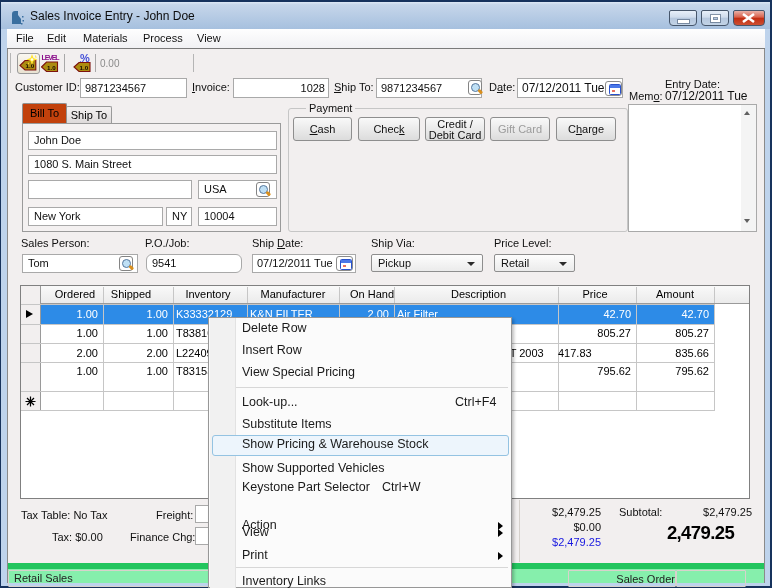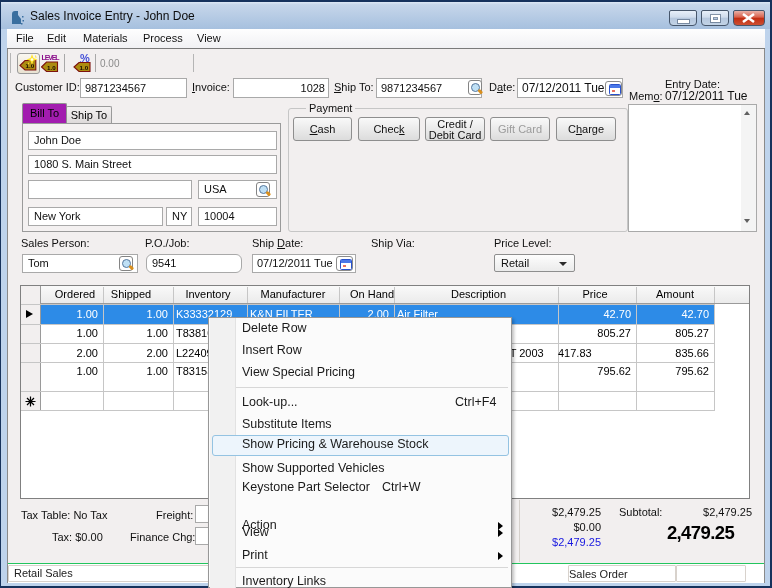--- a/index.html
+++ b/index.html
@@ -9,21 +9,21 @@
 #appicon{position:absolute;left:11px;top:9px;}
 .capbtn{position:absolute;top:10px;height:16px;border:1px solid #46566b;border-radius:2px 2px 4px 4px;}
 #btnmin{left:669px;width:28px;background:linear-gradient(#e7eff9 0%,#cfdcec 45%,#b6c8de 50%,#c2d3e6);}
 #btnmax{left:701px;width:28px;background:linear-gradient(#e7eff9 0%,#cfdcec 45%,#b6c8de 50%,#c2d3e6);}
 #btnclose{left:733px;width:32px;background:linear-gradient(#e8b0a6 0%,#d9604a 45%,#c22c10 50%,#cd4f33);}
 .lbl{position:absolute;font-size:11px;color:#101010;white-space:nowrap;}
 .fld{position:absolute;background:#fff;border:1px solid #a9a9a9;font-size:11px;color:#101010;white-space:nowrap;overflow:hidden;}
 #client{position:absolute;left:7px;top:29px;width:758px;height:554px;background:#f2efef;border-left:1px solid #8a8a8a;border-right:1px solid #8a8a8a;border-bottom:1px solid #8a8a8a;}
 #menubar{position:absolute;left:7px;top:29px;width:758px;height:20px;background:linear-gradient(#fefefe,#f1f1f4);border-bottom:1px solid #7a7a7a;}
 .mitem{position:absolute;top:3px;font-size:11px;color:#111;}
-#statusbar{position:absolute;left:8px;top:563px;width:756px;height:20px;background:#ffffff;border-top:1px solid #22c55e;}
+#statusbar{position:absolute;left:8px;top:563px;width:756px;height:20px;background:#86efac;border-top:6px solid #22c55e;}
 .spanel{position:absolute;top:1px;height:17px;border:1px solid #d8d2cc;border-radius:1px;font-size:11px;color:#222;}
 #grid{position:absolute;left:20px;top:285px;width:730px;height:214px;background:#fff;border:1px solid #808080;}
 .gl{position:absolute;background:#c6c6c6;}
 .cell{position:absolute;font-size:11px;color:#000;white-space:nowrap;overflow:hidden;}
 .cellw{position:absolute;font-size:11px;color:#fff;white-space:nowrap;overflow:hidden;}
 #ctxmenu{position:absolute;left:208px;top:317px;width:304px;height:271px;background:#fbfbfb;border:1px solid #979797;box-shadow:2px 2px 3px rgba(0,0,0,0.25);z-index:50;}
 .ci{position:absolute;left:1px;width:301px;height:22px;font-size:12.5px;color:#1a1a1a;}
 .ci .t{position:absolute;left:32px;top:3px;}
 .ci .sc{position:absolute;top:3px;}
 .csep{position:absolute;left:27px;width:272px;height:1px;background:#d7d7d7;}
@@ -108,21 +108,21 @@
  <div class="lbl" style="left:665px;top:78px;">Entry Date:</div>
  <div class="lbl" style="left:629px;top:90px;">Mem<u>o</u>:</div>
  <div class="lbl" style="left:665px;top:89px;font-size:12px;">07/12/2011 Tue</div>
 
  <div style="position:absolute;left:628px;top:104px;width:129px;height:128px;background:#fff;border:1px solid #a9a9a9;"></div>
  <div style="position:absolute;left:741px;top:105px;width:15px;height:126px;background:#f4f4f4;"></div>
  <div style="position:absolute;left:744px;top:111px;width:0;height:0;border-left:3.5px solid transparent;border-right:3.5px solid transparent;border-bottom:4.5px solid #606060;"></div>
  <div style="position:absolute;left:744px;top:219px;width:0;height:0;border-left:3.5px solid transparent;border-right:3.5px solid transparent;border-top:4.5px solid #606060;"></div>
 
  <div style="position:absolute;left:66px;top:106px;width:46px;height:18px;background:linear-gradient(#f4f2f2,#dcd8d8);border:1px solid #9a9a9a;border-bottom:none;border-radius:2px 2px 0 0;font-size:11px;text-align:center;line-height:17px;">Ship To</div>
- <div style="position:absolute;left:22px;top:103px;width:45px;height:21px;background:#a21caf;border:1px solid #919191;border-bottom:none;border-radius:2px 2px 0 0;font-size:11px;text-align:center;line-height:19px;">Bill To</div>
+ <div style="position:absolute;left:22px;top:103px;width:45px;height:21px;background:#c2410c;border:1px solid #919191;border-bottom:none;border-radius:2px 2px 0 0;font-size:11px;text-align:center;line-height:19px;">Bill To</div>
  <div id="tabpanel" style="position:absolute;left:22px;top:123px;width:259px;height:109px;background:#f4f1f1;border:1px solid #9a9a9a;"></div>
  <div class="fld" style="left:28px;top:131px;width:249px;height:19px;line-height:17px;padding-left:5px;">John Doe</div>
  <div class="fld" style="left:28px;top:155px;width:249px;height:19px;line-height:17px;padding-left:5px;">1080 S. Main Street</div>
  <div class="fld" style="left:28px;top:180px;width:164px;height:19px;"></div>
  <div class="fld" style="left:198px;top:180px;width:79px;height:19px;line-height:17px;padding-left:5px;">USA</div>
  <div class="magbtn" style="left:256px;top:182px;"></div>
  <div class="fld" style="left:28px;top:207px;width:135px;height:19px;line-height:17px;padding-left:5px;">New York</div>
  <div class="fld" style="left:166px;top:207px;width:26px;height:19px;line-height:17px;padding-left:5px;">NY</div>
  <div class="fld" style="left:198px;top:207px;width:79px;height:19px;line-height:17px;padding-left:5px;">10004</div>
 
@@ -137,20 +137,21 @@
  <div class="lbl" style="left:21px;top:237px;">Sales Person:</div>
  <div class="lbl" style="left:145px;top:237px;">P.O./Job:</div>
  <div class="lbl" style="left:252px;top:237px;">Ship <u>D</u>ate:</div>
  <div class="lbl" style="left:371px;top:237px;">Ship Via:</div>
  <div class="lbl" style="left:494px;top:237px;">Price Level:</div>
  <div class="fld" style="left:22px;top:254px;width:116px;height:19px;line-height:17px;padding-left:5px;">Tom</div>
  <div class="magbtn" style="left:119px;top:256px;"></div>
  <div class="fld" style="left:146px;top:254px;width:96px;height:19px;line-height:17px;padding-left:5px;border-radius:6px;">9541</div>
  <div class="fld" style="left:252px;top:254px;width:104px;height:19px;line-height:17px;padding-left:4px;">07/12/2011 Tue</div>
  <div class="calbtn" style="left:336px;top:256px;"></div>
+ <div class="combo" style="left:371px;top:254px;width:112px;">Pickup</div>
  <div class="combo" style="left:494px;top:254px;width:81px;">Retail</div>
 
  <div id="grid"></div>
  <div style="position:absolute;left:21px;top:286px;width:728px;height:18px;background:linear-gradient(#f9f9f9,#ebebeb);border-bottom:1px solid #9a9a9a;"></div>
  <div style="position:absolute;left:21px;top:286px;width:20px;height:125px;background:#f2efef;border-right:1px solid #9a9a9a;"></div>
  <div class="hdrcell" style="left:41px;width:68px;">Ordered</div>
  <div class="hdrcell" style="left:103px;width:56px;">Shipped</div>
  <div class="hdrcell" style="left:173px;width:70px;">Inventory</div>
  <div class="hdrcell" style="left:247px;width:92px;">Manufacturer</div>
  <div class="hdrcell" style="left:339px;width:66px;">On Hand</div>
@@ -290,18 +291,18 @@
   <div class="csep" style="top:249px;"></div>
   <div class="ci" style="top:253px;">
         <span class="t">Inventory Links</span>
       </div>
  </div>
 
  <div id="statusbar">
   <div class="spanel" style="left:0px;width:352px;">
         <span style="position:absolute;left:5px;top:1px;">Retail Sales</span>
       </div>
-  <div class="spanel" style="left:560px;width:108px;text-align:left;">
+  <div class="spanel" style="left:560px;width:108px;text-align:right;">
         <span style="position:absolute;left:0;right:0;top:2px;">Sales Order</span>
       </div>
   <div class="spanel" style="left:668px;width:70px;"></div>
  </div>
 </div>
 
 </body></html>

